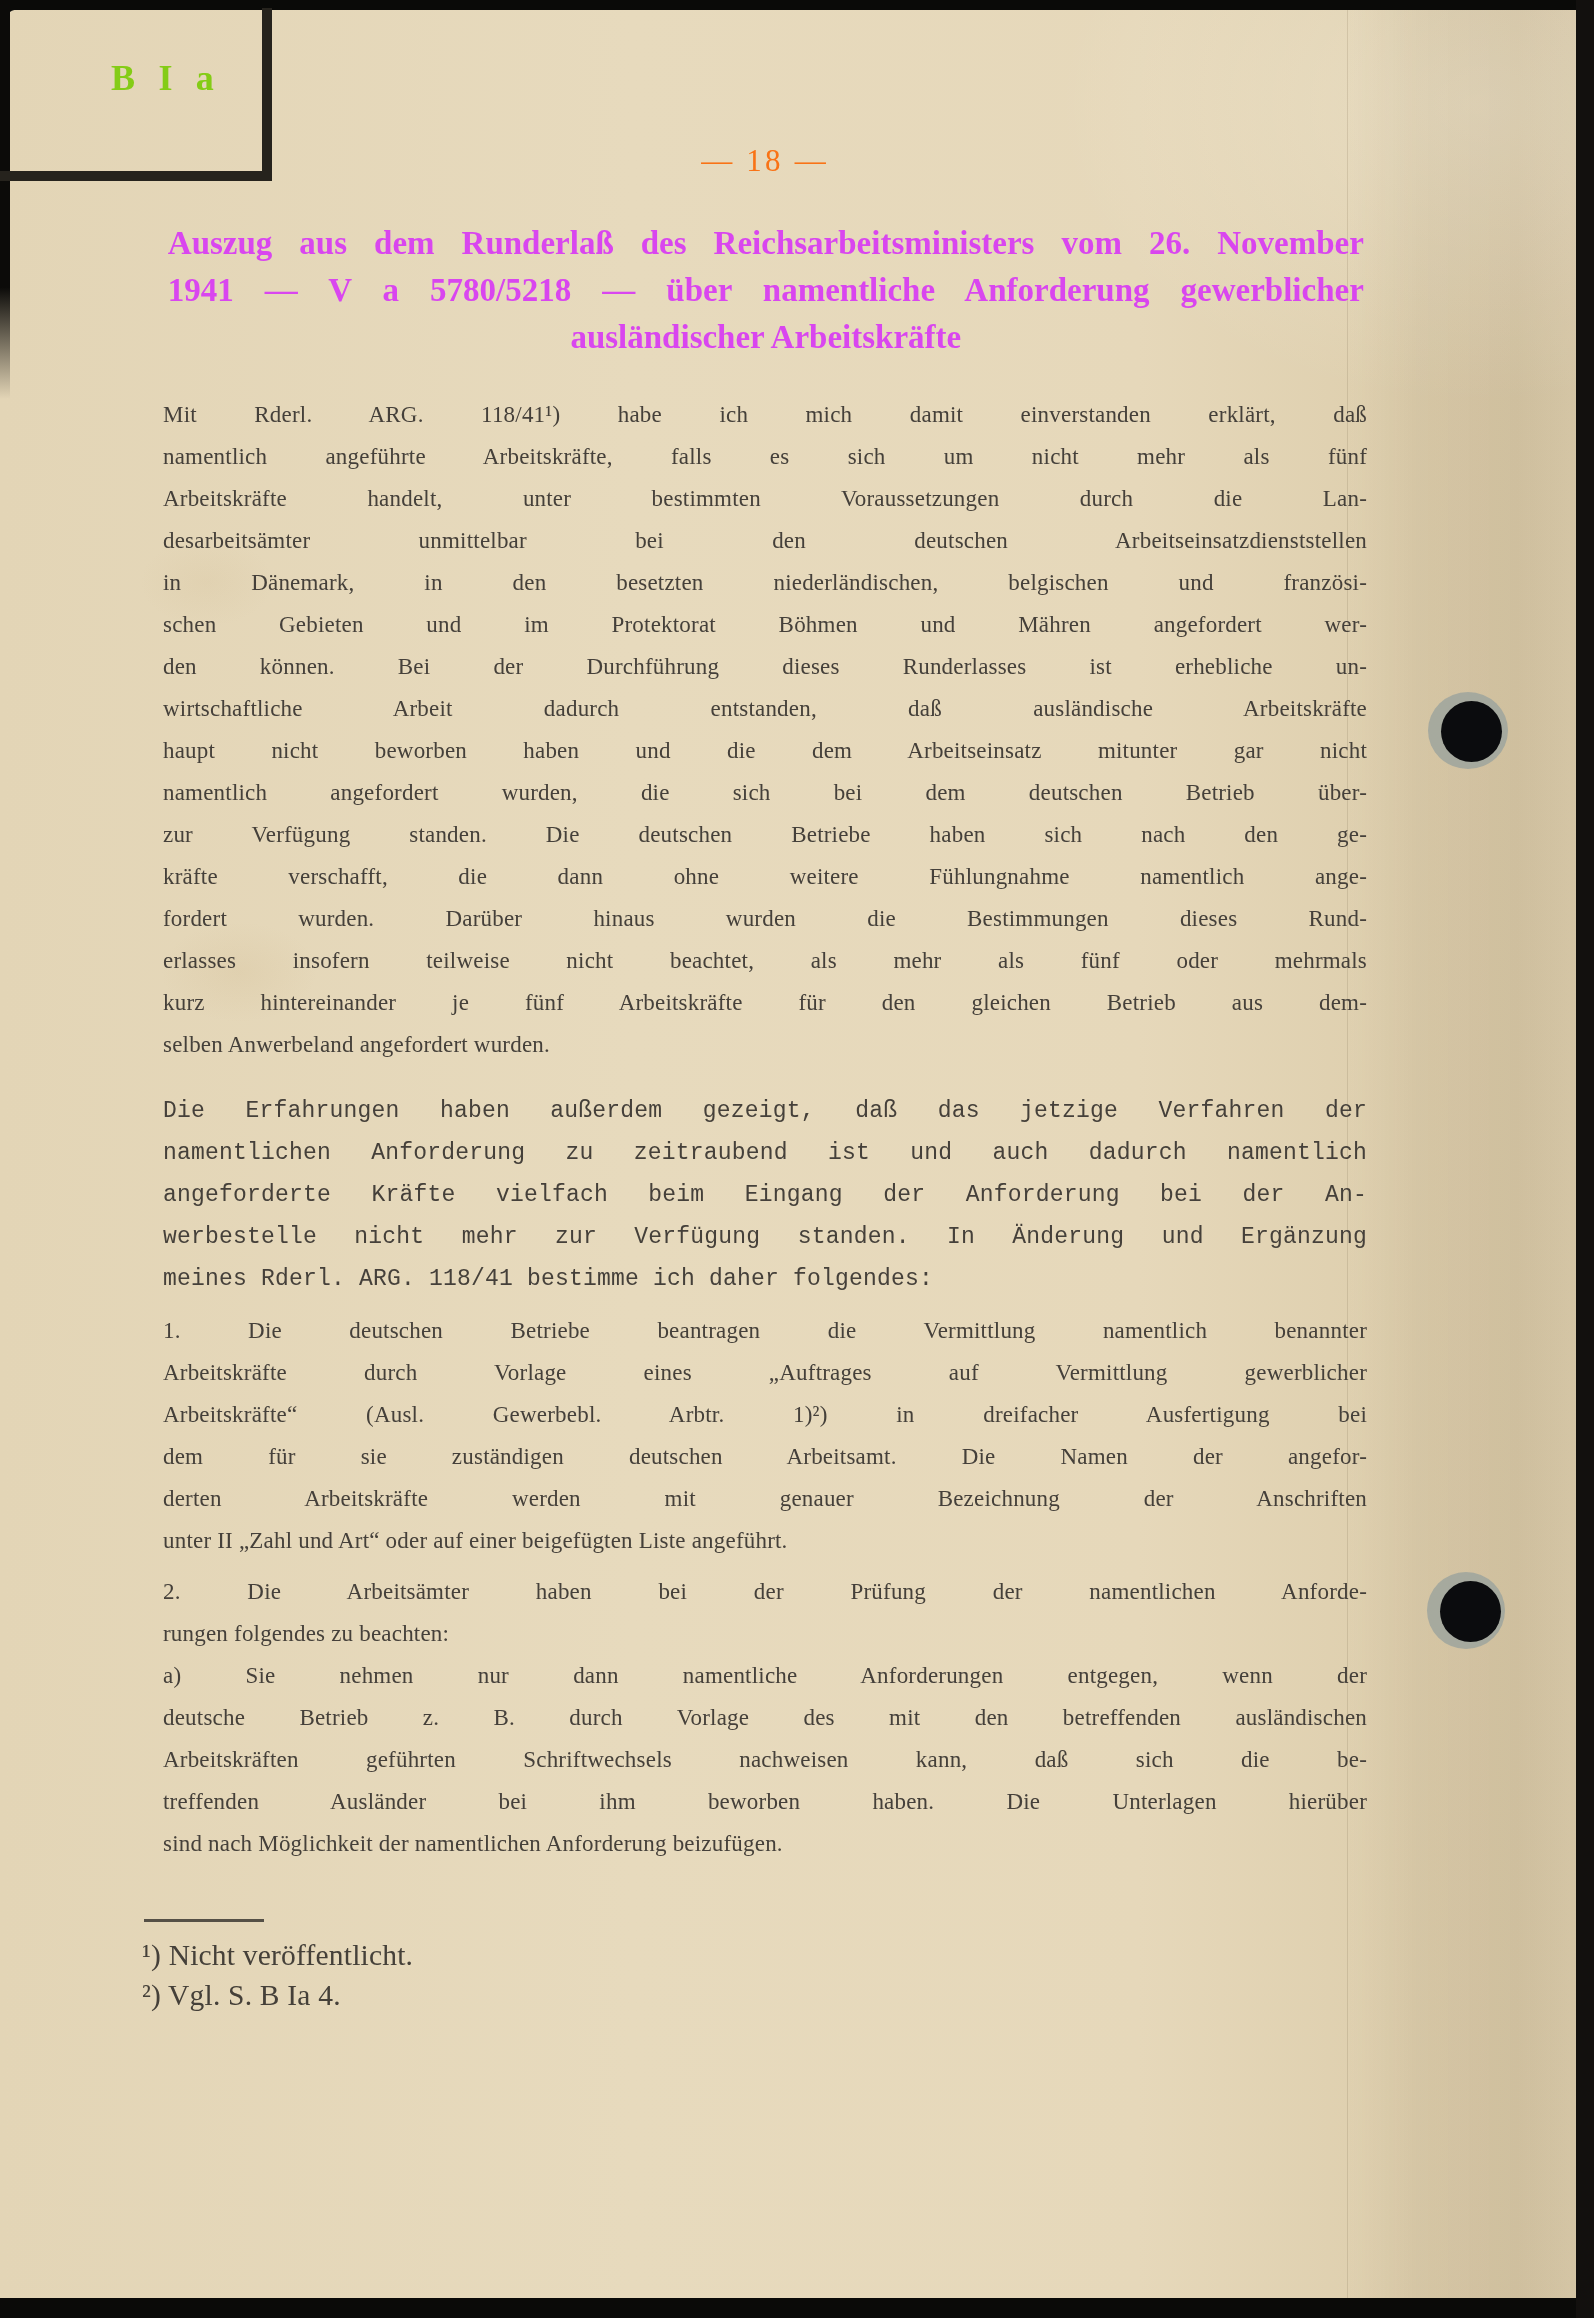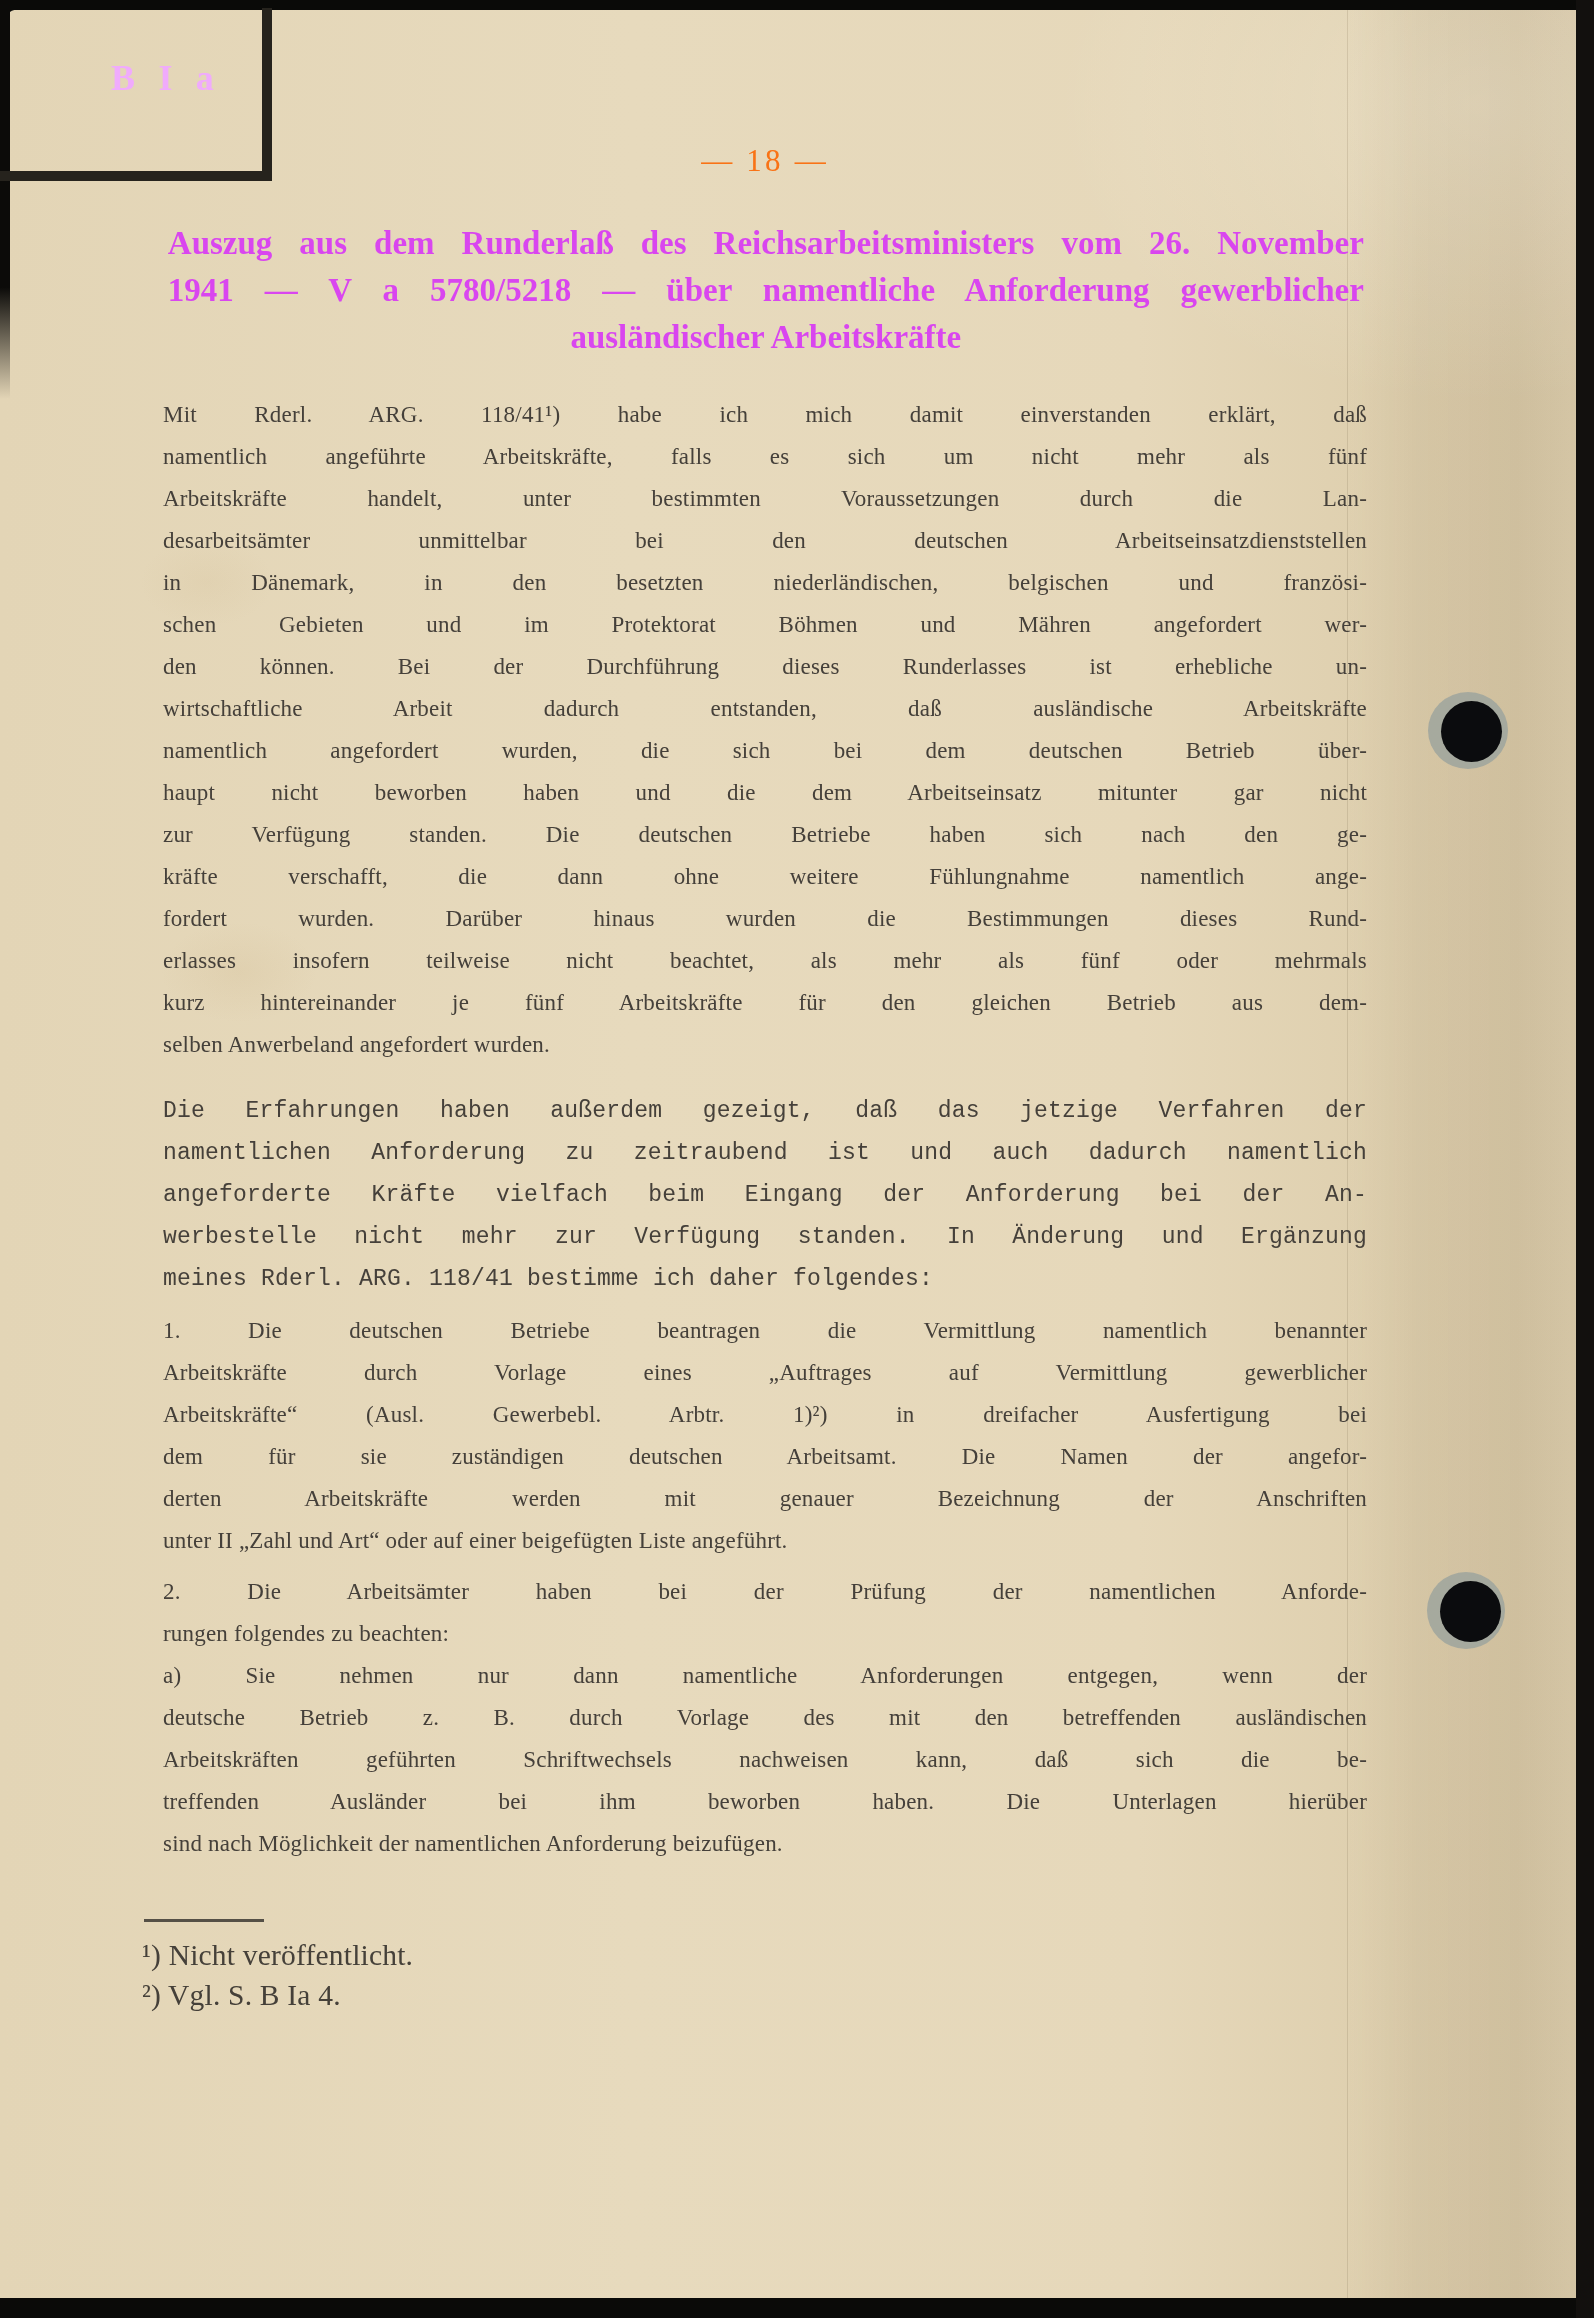--- a/index.html
+++ b/index.html
@@ -29,21 +29,21 @@
   .edge-right{position:absolute;left:1576px;top:0;width:18.3px;height:2319px;background:#12100e;}
   .edge-left{position:absolute;left:0;top:0;width:10.4px;height:399px;
     background:linear-gradient(180deg,#0c0b09 0%,#0c0b09 72%,rgba(12,11,9,0) 100%);}
   
   .corner-box{
     position:absolute;left:0;top:8px;width:262px;height:163px;
     border-right:10.4px solid #26231d;border-bottom:10.4px solid #26231d;
   }
   .corner-label{
     position:absolute;right:41px;top:49px;
-    font-weight:bold;font-size:36px;letter-spacing:7.2px;color:#f0abfc;
+    font-weight:bold;font-size:36px;letter-spacing:7.2px;color:#84cc16;
   }
   
   .column{position:absolute;left:163px;top:0;width:1204px;color:#45403a;}
   .page-number{
     position:absolute;left:0;top:143px;width:100%;text-align:center;
     font-size:31px;letter-spacing:3.2px;color:#f97316;
   }
   .heading{
     position:absolute;left:4.8px;top:220px;width:1196px;
     font-weight:bold;font-size:33px;color:#d946ef;
@@ -101,22 +101,22 @@
   <div class="body-text">
     <div class="para p1">
         <div class="line">Mit Rderl. ARG. 118/41¹) habe ich mich damit einverstanden erklärt, daß</div>
         <div class="line">namentlich angeführte Arbeitskräfte, falls es sich um nicht mehr als fünf</div>
         <div class="line">Arbeitskräfte handelt, unter bestimmten Voraussetzungen durch die Lan-</div>
         <div class="line">desarbeitsämter unmittelbar bei den deutschen Arbeitseinsatzdienststellen</div>
         <div class="line">in Dänemark, in den besetzten niederländischen, belgischen und französi-</div>
         <div class="line">schen Gebieten und im Protektorat Böhmen und Mähren angefordert wer-</div>
         <div class="line">den können. Bei der Durchführung dieses Runderlasses ist erhebliche un-</div>
         <div class="line">wirtschaftliche Arbeit dadurch entstanden, daß ausländische Arbeitskräfte</div>
+        <div class="line">haupt nicht beworben haben und die dem Arbeitseinsatz mitunter gar nicht</div>
         <div class="line">namentlich angefordert wurden, die sich bei dem deutschen Betrieb über-</div>
-        <div class="line">haupt nicht beworben haben und die dem Arbeitseinsatz mitunter gar nicht</div>
         <div class="line">zur Verfügung standen. Die deutschen Betriebe haben sich nach den ge-</div>
         <div class="line">kräfte verschafft, die dann ohne weitere Fühlungnahme namentlich ange-</div>
         <div class="line">fordert wurden. Darüber hinaus wurden die Bestimmungen dieses Rund-</div>
         <div class="line">erlasses insofern teilweise nicht beachtet, als mehr als fünf oder mehrmals</div>
         <div class="line">kurz hintereinander je fünf Arbeitskräfte für den gleichen Betrieb aus dem-</div>
         <div class="line last">selben Anwerbeland angefordert wurden.</div>
       </div>
     <div class="para p2">
         <div class="line">Die Erfahrungen haben außerdem gezeigt, daß das jetzige Verfahren der</div>
         <div class="line">namentlichen Anforderung zu zeitraubend ist und auch dadurch namentlich</div>

